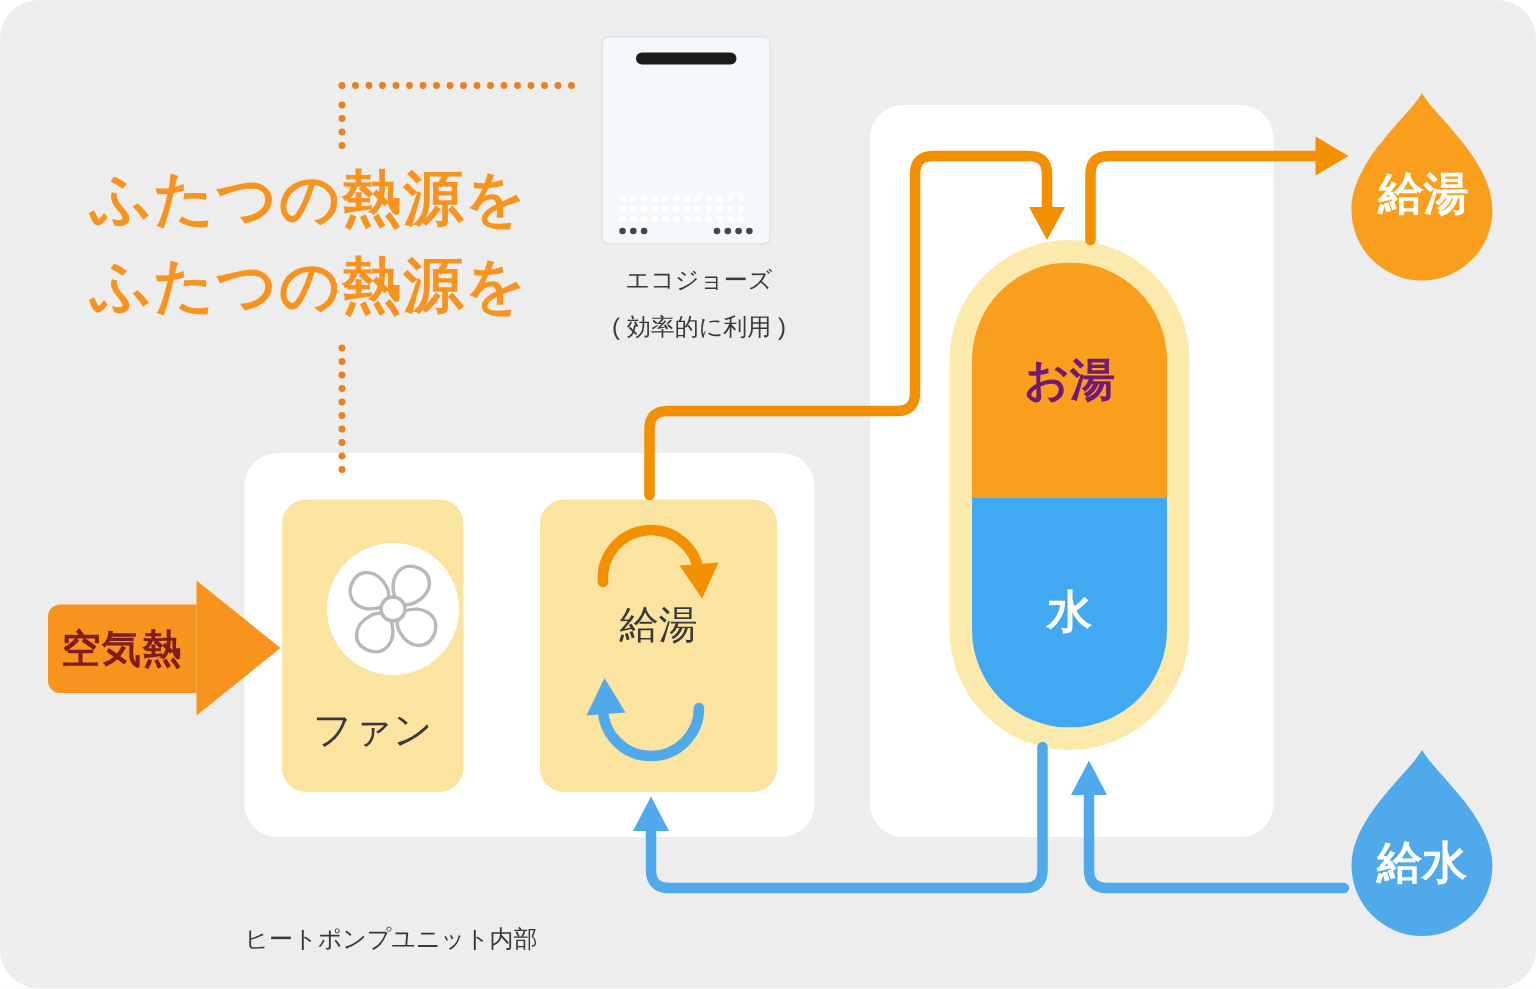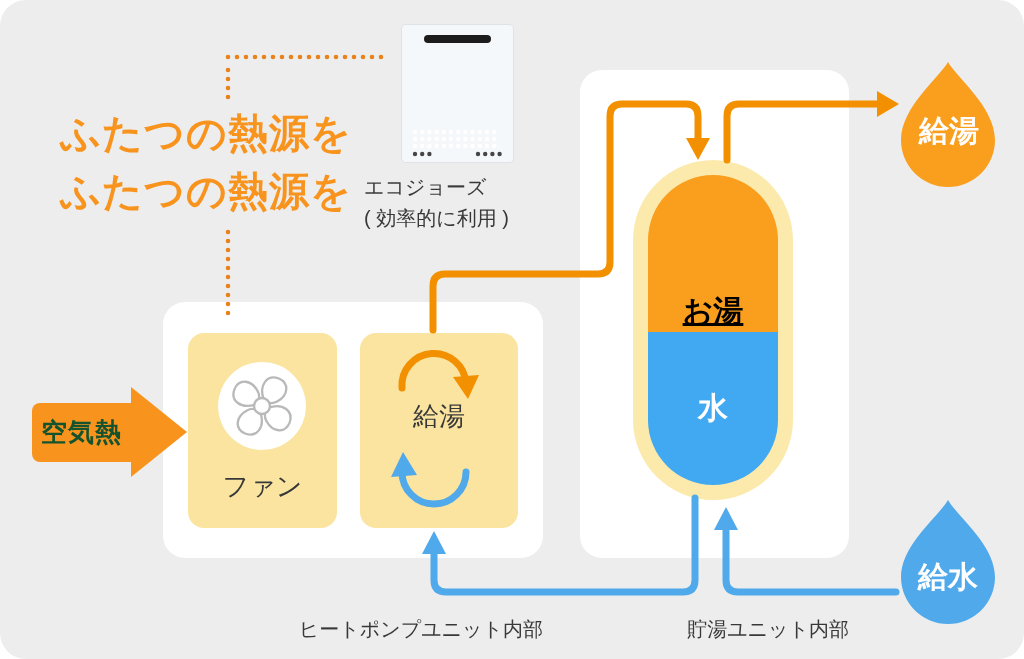--- a/index.html
+++ b/index.html
@@ -9,50 +9,50 @@
   }
   html,body{margin:0;padding:0;background:#fff;font-family:"Liberation Sans","DejaVu Sans",sans-serif;}
   #canvas{position:relative;width:1024px;height:659px;background:var(--bg);border-radius:26px;overflow:hidden;}
   .abs{position:absolute;}
   
   .headline{left:28px;top:104px;width:356px;text-align:center;color:var(--orange);
     font-size:40px;font-weight:700;line-height:58px;letter-spacing:1px;}
   
   .gasbox{left:402px;top:25px;width:111px;height:137px;background:var(--icon-bg);
     border-radius:4px;box-shadow:0 0 0 1px rgba(210,218,228,.5);}
-  .gaslabel{left:364px;top:172px;width:176px;text-align:left;color:var(--ink);
-    font-size:20px;line-height:31px;font-weight:500;}
+  .gaslabel{left:378px;top:172px;width:176px;text-align:center;color:var(--ink);
+    font-size:16px;line-height:31px;font-weight:500;}
   
   .unit{background:#fff;border-radius:22px;}
   .hp-unit{left:163px;top:302px;width:380px;height:256px;}
   .st-unit{left:580px;top:70px;width:269px;height:488px;}
   .ybox{background:var(--box-yellow);border-radius:16px;position:absolute;}
-  .fanbox{left:188px;top:333px;width:149px;height:195px;}
+  .fanbox{left:188px;top:333px;width:121px;height:195px;}
   .exbox{left:360px;top:333px;width:158px;height:195px;}
   .fan-circle{left:30px;top:29px;width:88px;height:88px;background:#fff;border-radius:50%;
     display:flex;align-items:center;justify-content:center;position:absolute;}
   .boxlabel{position:absolute;left:0;width:100%;text-align:center;color:var(--ink);
     font-size:26px;font-weight:500;}
   .exlabel{top:67px;line-height:32px;}
   
   .tank-outer{left:633px;top:160px;width:160px;height:340px;background:var(--pale-yellow);border-radius:80px;}
   .tank-inner{left:648px;top:175px;width:130px;height:310px;border-radius:65px;overflow:hidden;
     display:flex;flex-direction:column;}
-  .tank-hot{height:157px;background:var(--orange-fill);display:flex;align-items:flex-end;justify-content:center;
-    color:#000000;font-size:30px;font-weight:700;text-decoration:underline;}
+  .tank-hot{height:157px;background:var(--orange-fill);display:flex;align-items:center;justify-content:center;
+    color:#701a75;font-size:30px;font-weight:700;}
   .tank-cold{height:153px;background:var(--tank-blue);display:flex;align-items:center;justify-content:center;
     color:#fff;font-size:30px;font-weight:700;}
   
   .air-body{left:32px;top:403px;width:99px;height:59px;background:var(--orange);
     border-radius:8px 0 0 8px;display:flex;align-items:center;justify-content:center;
-    color:#14532d;font-size:26px;font-weight:700;letter-spacing:1px;}
+    color:#7f1d1d;font-size:26px;font-weight:700;letter-spacing:1px;}
   .air-head{left:131px;top:387px;width:0;height:0;border-top:45px solid transparent;
     border-bottom:45px solid transparent;border-left:56px solid var(--orange);}
   
-  .caption{color:var(--ink);font-size:20px;font-weight:500;text-align:right;}
+  .caption{color:var(--ink);font-size:16px;font-weight:500;text-align:left;}
   .cap-hp{left:163px;top:616px;width:380px;}
   .cap-st{left:580px;top:616px;width:269px;}
   
   #overlay{left:0;top:0;pointer-events:none;}
   svg text{font-family:"Liberation Sans","DejaVu Sans",sans-serif;}
 </style>
 </head>
 <body>
 
 <div id="canvas">
@@ -161,15 +161,14 @@
       <text x="949" y="130" text-anchor="middle" dominant-baseline="central" fill="#FFFFFF" font-size="30" font-weight="bold">給湯</text>
     </g>
 
     <g>
       <path d="M 948 500 C 957 516 995 545 995 577 A 47 47 0 1 1 901 577 C 901 545 939 516 948 500 Z" style="fill:var(--blue)"></path>
       <text x="948" y="576" text-anchor="middle" dominant-baseline="central" fill="#FFFFFF" font-size="30" font-weight="bold">給水</text>
     </g>
   </svg>
 
   <div class="abs caption cap-hp">ヒートポンプユニット内部</div>
-  <div class="abs caption cap-st">貯湯ユニット内部</div>
 
 </div>
 
 </body></html>

